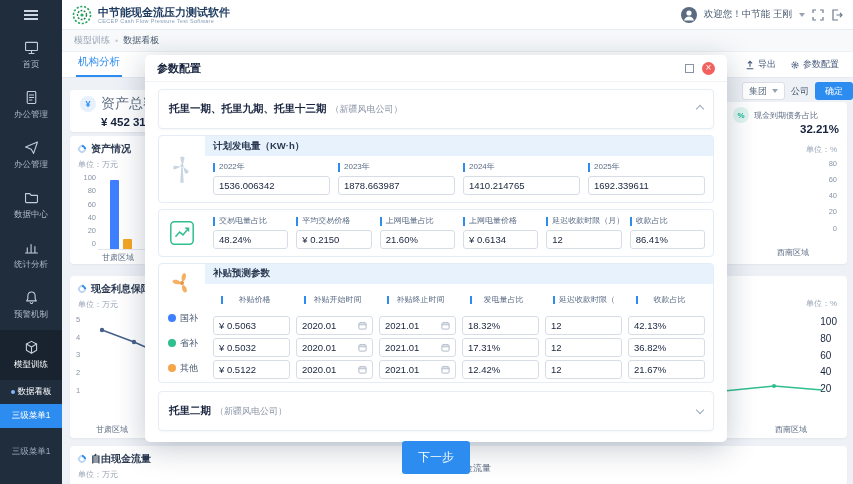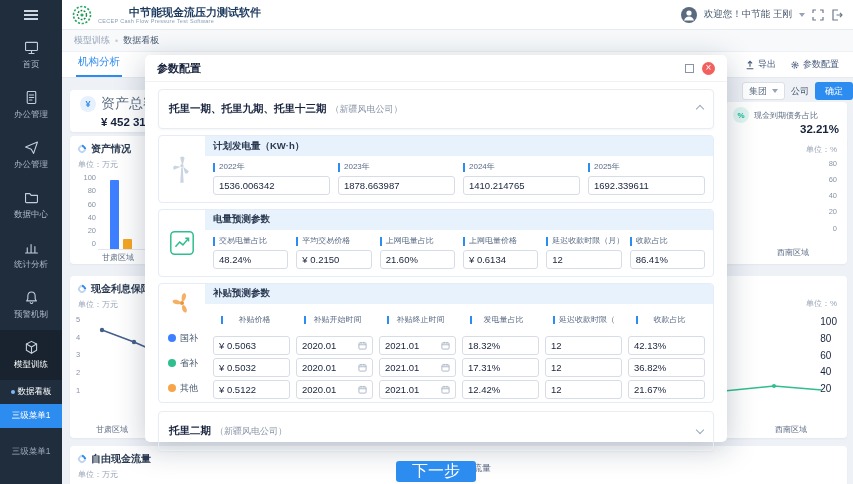--- a/index.html
+++ b/index.html
@@ -4,21 +4,21 @@
 <style>
   * { margin:0; padding:0; box-sizing:border-box; }
   html,body { width:853px; height:484px; overflow:hidden; background:#EEF1F6;
     font-family:"Liberation Sans","DejaVu Sans",sans-serif; font-size:10px; color:#17233D; }
   .screen { position:relative; width:853px; height:484px; }
 
   
   .topbar { position:absolute; left:62px; top:0; right:0; height:30px; background:#fff;
     border-bottom:1px solid #E8EBF0; display:flex; align-items:center; padding:0 10px; z-index:5; }
   .logo-wrap { display:flex; align-items:center; gap:6px; }
-  .logo-text .t1 { font-size:11px; font-weight:bold; color:#1D3A5F; line-height:12px;margin-left:31px; }
+  .logo-text .t1 { font-size:11px; font-weight:bold; color:#1D3A5F; line-height:12px; }
   .logo-text .t2 { font-size:5.5px; color:#8AA0B8; letter-spacing:.3px; }
   .topbar-right { margin-left:auto; display:flex; align-items:center; gap:7px; }
   .welcome { font-size:9.5px; color:#44566C; }
   .caret { width:0; height:0; border-left:3.5px solid transparent; border-right:3.5px solid transparent; border-top:4.5px solid #97A3B5; display:inline-block; }
 
   
   .sidebar { position:absolute; left:0; top:0; bottom:0; width:62px; background:#1F2D3D; z-index:6; }
   .sb-burger { height:30px; display:flex; flex-direction:column; justify-content:center; align-items:center; gap:2.5px; cursor:pointer; }
   .sb-burger i { display:block; width:14px; height:1.6px; background:#CBD6E2; }
   .sb-item { height:50px; display:flex; flex-direction:column; align-items:center; justify-content:center; gap:3px; cursor:pointer; }
@@ -133,22 +133,22 @@
   .fval { height:19px; border:1px solid #D7DDE6; border-radius:3px; background:#fff; font-size:9.5px;
     color:#17233D; line-height:17px; padding:0 5px; display:flex; align-items:center; justify-content:space-between;
     white-space:nowrap; overflow:hidden; cursor:text; }
   .hrow { display:flex; gap:6px; padding:4px 8px 1px; }
   .hrow .flab { flex:1; min-width:0; margin:8px;text-align:center; }
   .trow { display:flex; gap:6px; padding:0 8px; margin:3px 0; }
   .trow .fval { flex:1; min-width:0; }
   .cal { flex:none; margin-left:3px; }
 
   .m-footer { text-align:center; margin-top:10px; }
-  .next-btn { background:#2D8CF0; color:#fff; border:none; border-radius:3px; font-size:16px;
-    padding:0 16px; cursor:pointer;text-align:right; }
+  .next-btn { background:#2D8CF0; color:#fff; border:none; border-radius:3px; font-size:12px;
+    padding:8px 16px; cursor:pointer;text-align:right; }
 </style>
 </head>
 <body>
 
 <div class="screen">
 
   <header class="topbar">
     <div class="logo-wrap">
       <svg width="20" height="20" viewBox="0 0 20 20">
         <circle cx="10" cy="10" r="8.5" fill="none" stroke="#27A862" stroke-width="1.6" stroke-dasharray="2.2 1.6"></circle>
@@ -434,21 +434,20 @@
 
       <div class="mpanel">
         <div class="icol">
           <svg width="28" height="28" viewBox="0 0 30 30" fill="none" stroke="#2FBE8E" stroke-width="1.6">
             <rect x="3" y="3" width="24" height="24" rx="4"></rect>
               <path d="M8 19l4.5-5 3.5 3 6-7"></path>
               <path d="M18.5 10H22v3.5"></path>
           </svg>
         </div>
         <div class="imain">
-          <div class="band">电量预测参数</div>
           <div class="frow">
             <div class="field">
                 <div class="flab">交易电量占比</div>
                 <div class="fval">48.24%</div>
               </div>
             <div class="field">
                 <div class="flab">平均交易价格</div>
                 <div class="fval">¥ 0.2150</div>
               </div>
             <div class="field">

